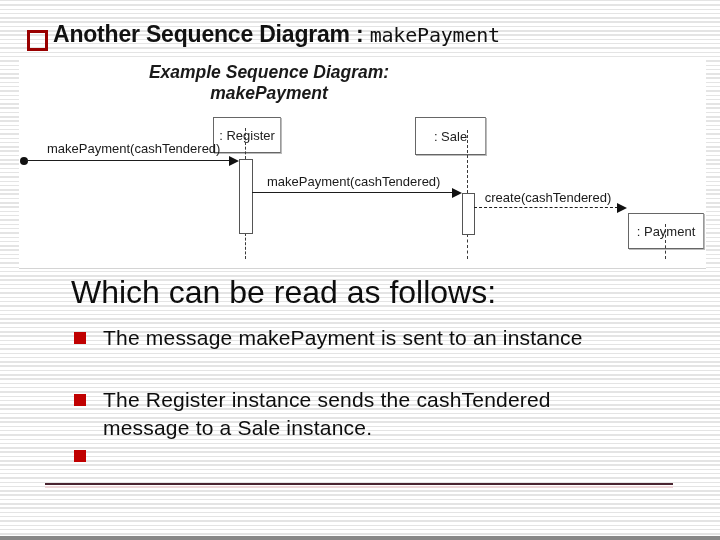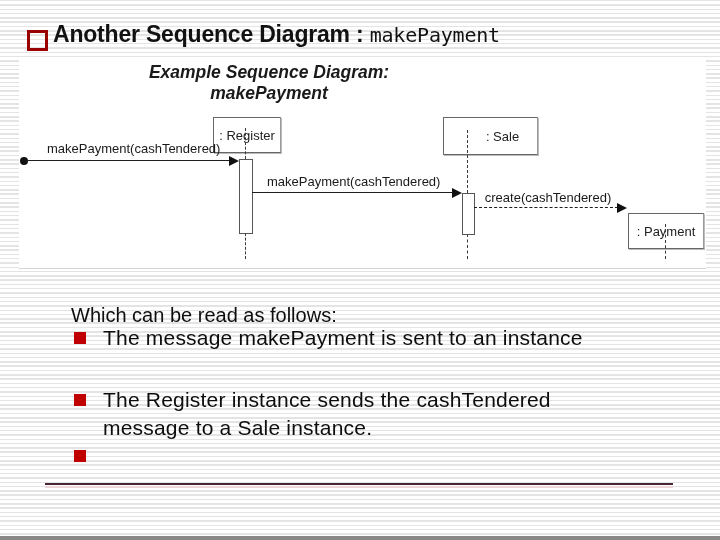--- a/index.html
+++ b/index.html
@@ -11,21 +11,21 @@
   
   .title-bullet{position:absolute;left:27px;top:30px;width:15px;height:15px;border:3px solid #990000;background:transparent;}
   .slide-title{position:absolute;left:53px;top:21px;font-size:23px;font-weight:bold;letter-spacing:-0.2px;white-space:nowrap;}
   .slide-title .code{font-family:"DejaVu Sans Mono",monospace;font-weight:normal;font-size:20px;}
   
   .panel{position:absolute;left:19px;top:60px;width:687px;height:208px;background:#ffffff;border-bottom:1px solid #d4d4d4;}
   .dgm-title{position:absolute;left:70px;top:2px;width:360px;text-align:center;font-size:17.5px;font-style:italic;font-weight:600;color:#1a1a1a;}
   .obox{position:absolute;background:#fff;border:1px solid #666;border-right-color:#999;box-shadow:1px 1px 0 #bbb;
         display:flex;align-items:center;justify-content:center;font-size:13px;color:#222;margin-top:24px;}
   .box-register{left:194px;top:33px;width:66px;height:34px;}
-  .box-sale{left:424px;top:33px;width:69px;height:36px;padding-left:24px;}
+  .box-sale{left:396px;top:33px;width:69px;height:36px;}
   .box-payment{left:609px;top:129px;width:74px;height:34px;}
   .lifeline{position:absolute;width:0;border-left:1.5px dashed #3a3a3a;}
   .ll-reg1{left:226px;top:68px;height:31px;}
   .ll-reg2{left:226px;top:173px;height:26px;}
   .ll-sale1{left:448px;top:70px;height:63px;}
   .ll-sale2{left:448px;top:174px;height:25px;}
   .ll-pay{left:646px;top:164px;height:35px;}
   .activation{position:absolute;background:#fff;border:1px solid #555;}
   .act-register{left:220px;top:99px;width:12px;height:73px;}
   .act-sale{left:443px;top:133px;width:11px;height:40px;}
@@ -37,21 +37,21 @@
   .arrowhead{position:absolute;width:0;height:0;border-top:5px solid transparent;border-bottom:5px solid transparent;border-left:10px solid #111;}
   .ah1{left:210px;top:96px;}
   .ah2{left:433px;top:128px;}
   .ah3{left:598px;top:143px;}
   .found-circle{position:absolute;left:1px;top:97px;width:8px;height:8px;background:#111;border-radius:50%;}
   .msg-label{position:absolute;font-size:13px;color:#1a1a1a;text-align:center;white-space:nowrap;}
   .lbl1{left:28px;top:81px;width:172px;}
   .lbl2{left:248px;top:114px;width:172px;}
   .lbl3{left:463px;top:130px;width:132px;}
   
-  .lead{position:absolute;left:71px;top:304px;font-size:20px;color:#0d0d0d;}
+  .lead{position:absolute;left:71px;top:274px;font-size:32px;color:#0d0d0d;}
   .bullet-sq{position:absolute;left:74px;width:12px;height:12px;background:#c00000;}
   .btext{position:absolute;left:103px;font-size:21px;line-height:27.5px;color:#0d0d0d;letter-spacing:0.2px;}
   .sq1{top:332px;} .tx1{top:324px;}
   .sq2{top:394px;} .tx2{top:386px;}
   .sq3{top:450px;} .tx3{top:442px;}
   
   .rule{position:absolute;left:45px;top:483px;width:628px;}
   .rule .dark{height:2px;background:#4a2430;}
   .rule .light{height:2px;background:#eed7d9;margin-top:1px;}
 </style>

